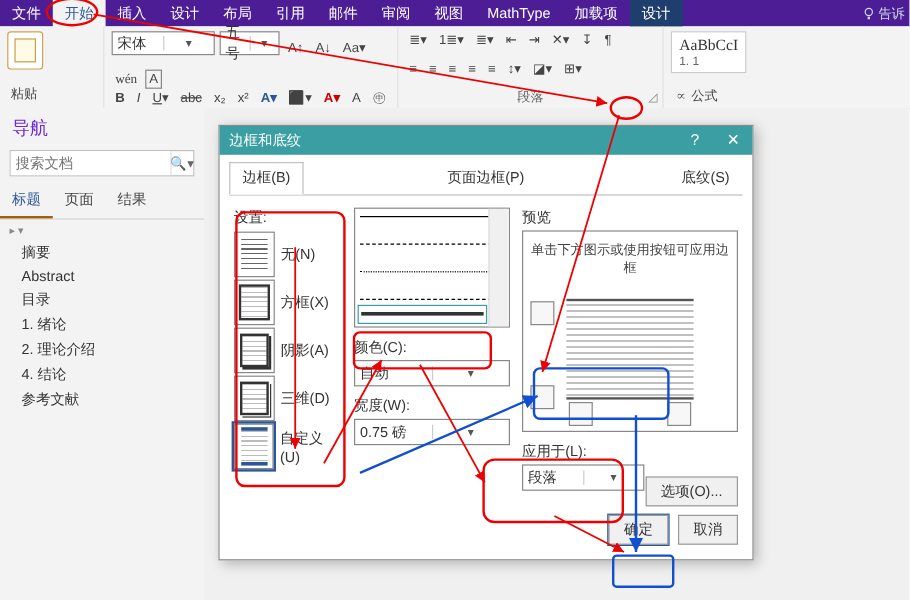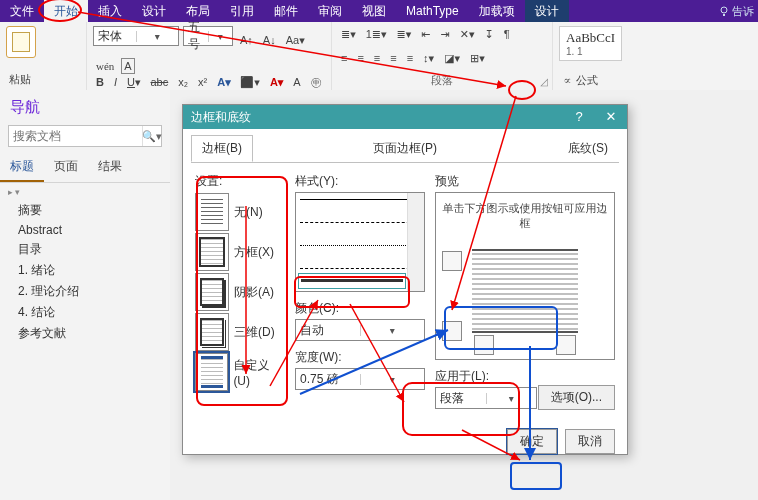--- a/index.html
+++ b/index.html
@@ -60,21 +60,21 @@
   .col-prev { flex:1; }
   .prev-box { border:1px solid #888; height:166px; background:#fff; position:relative; margin-bottom:8px; }
   .prev-box .hint { text-align:center; font-size:11px; color:#444; padding:8px 6px 0; }
   .prev-box .para { position:absolute; left:36px; top:56px; right:36px; height:88px; }
   .prev-box .para .line-top { border-top:2px solid #555; }
   .prev-box .para .txt { background:repeating-linear-gradient(#c0c0c0,#c0c0c0 2px,#fff 2px,#fff 5px); height:78px; margin-top:2px;}
   .prev-box .para .line-bot { border-top:2px solid #555; }
   .edge-btn { position:absolute; width:18px; height:18px; border:1px solid #888; background:#f7f7f7; }
   .applyrow { display:flex; align-items:center; gap:6px; }
   .applyrow .combo { width:100px; }
-  .footer { display:flex; justify-content:flex-end; gap:8px; padding:6px 12px 0; }
+  .footer { display:flex; justify-content:flex-end; gap:8px; padding:6px 12px 12px; }
   .footer .btn, .opts-btn { border:1px solid #9a9a9a; background:#f0f0f0; padding:3px 12px; font-size:12px; }
   .footer .btn.primary { outline:1px solid #2b579a; }
   .opts-btn { position:absolute; right:12px; bottom:44px;margin-top:46px; }
 
   
   .ann { position:absolute; border:2px solid #e00; border-radius:4px; pointer-events:none; }
   .ann.blue { border-color:#1050d0; }
   .ann.oval { border-radius:50%; }
 
   .paste-ico { width:28px; height:30px; background:#fff; border:1px solid #d4a24a; border-radius:3px; display:flex; align-items:center; justify-content:center; }
@@ -252,21 +252,20 @@
           <span>三维(D)</span>
         </div>
       <div class="opt selected">
           <div class="thumb custom">
             <div class="inner"></div>
           </div>
           <span>自定义(U)</span>
         </div>
     </div>
     <div class="col-mid">
-      <div class="lbl">样式(Y):</div>
       <div class="style-list">
         <div class="s-item" style="border-top:1px solid #000"></div>
         <div class="s-item" style="border-top:1px dashed #000"></div>
         <div class="s-item" style="border-top:1px dotted #000"></div>
         <div class="s-item" style="border-top:1px dashed #000"></div>
         <div class="sel"></div>
         <div class="sel-line"></div>
         <div class="scrollbar"></div>
       </div>
       <div style="height:8px"></div>

